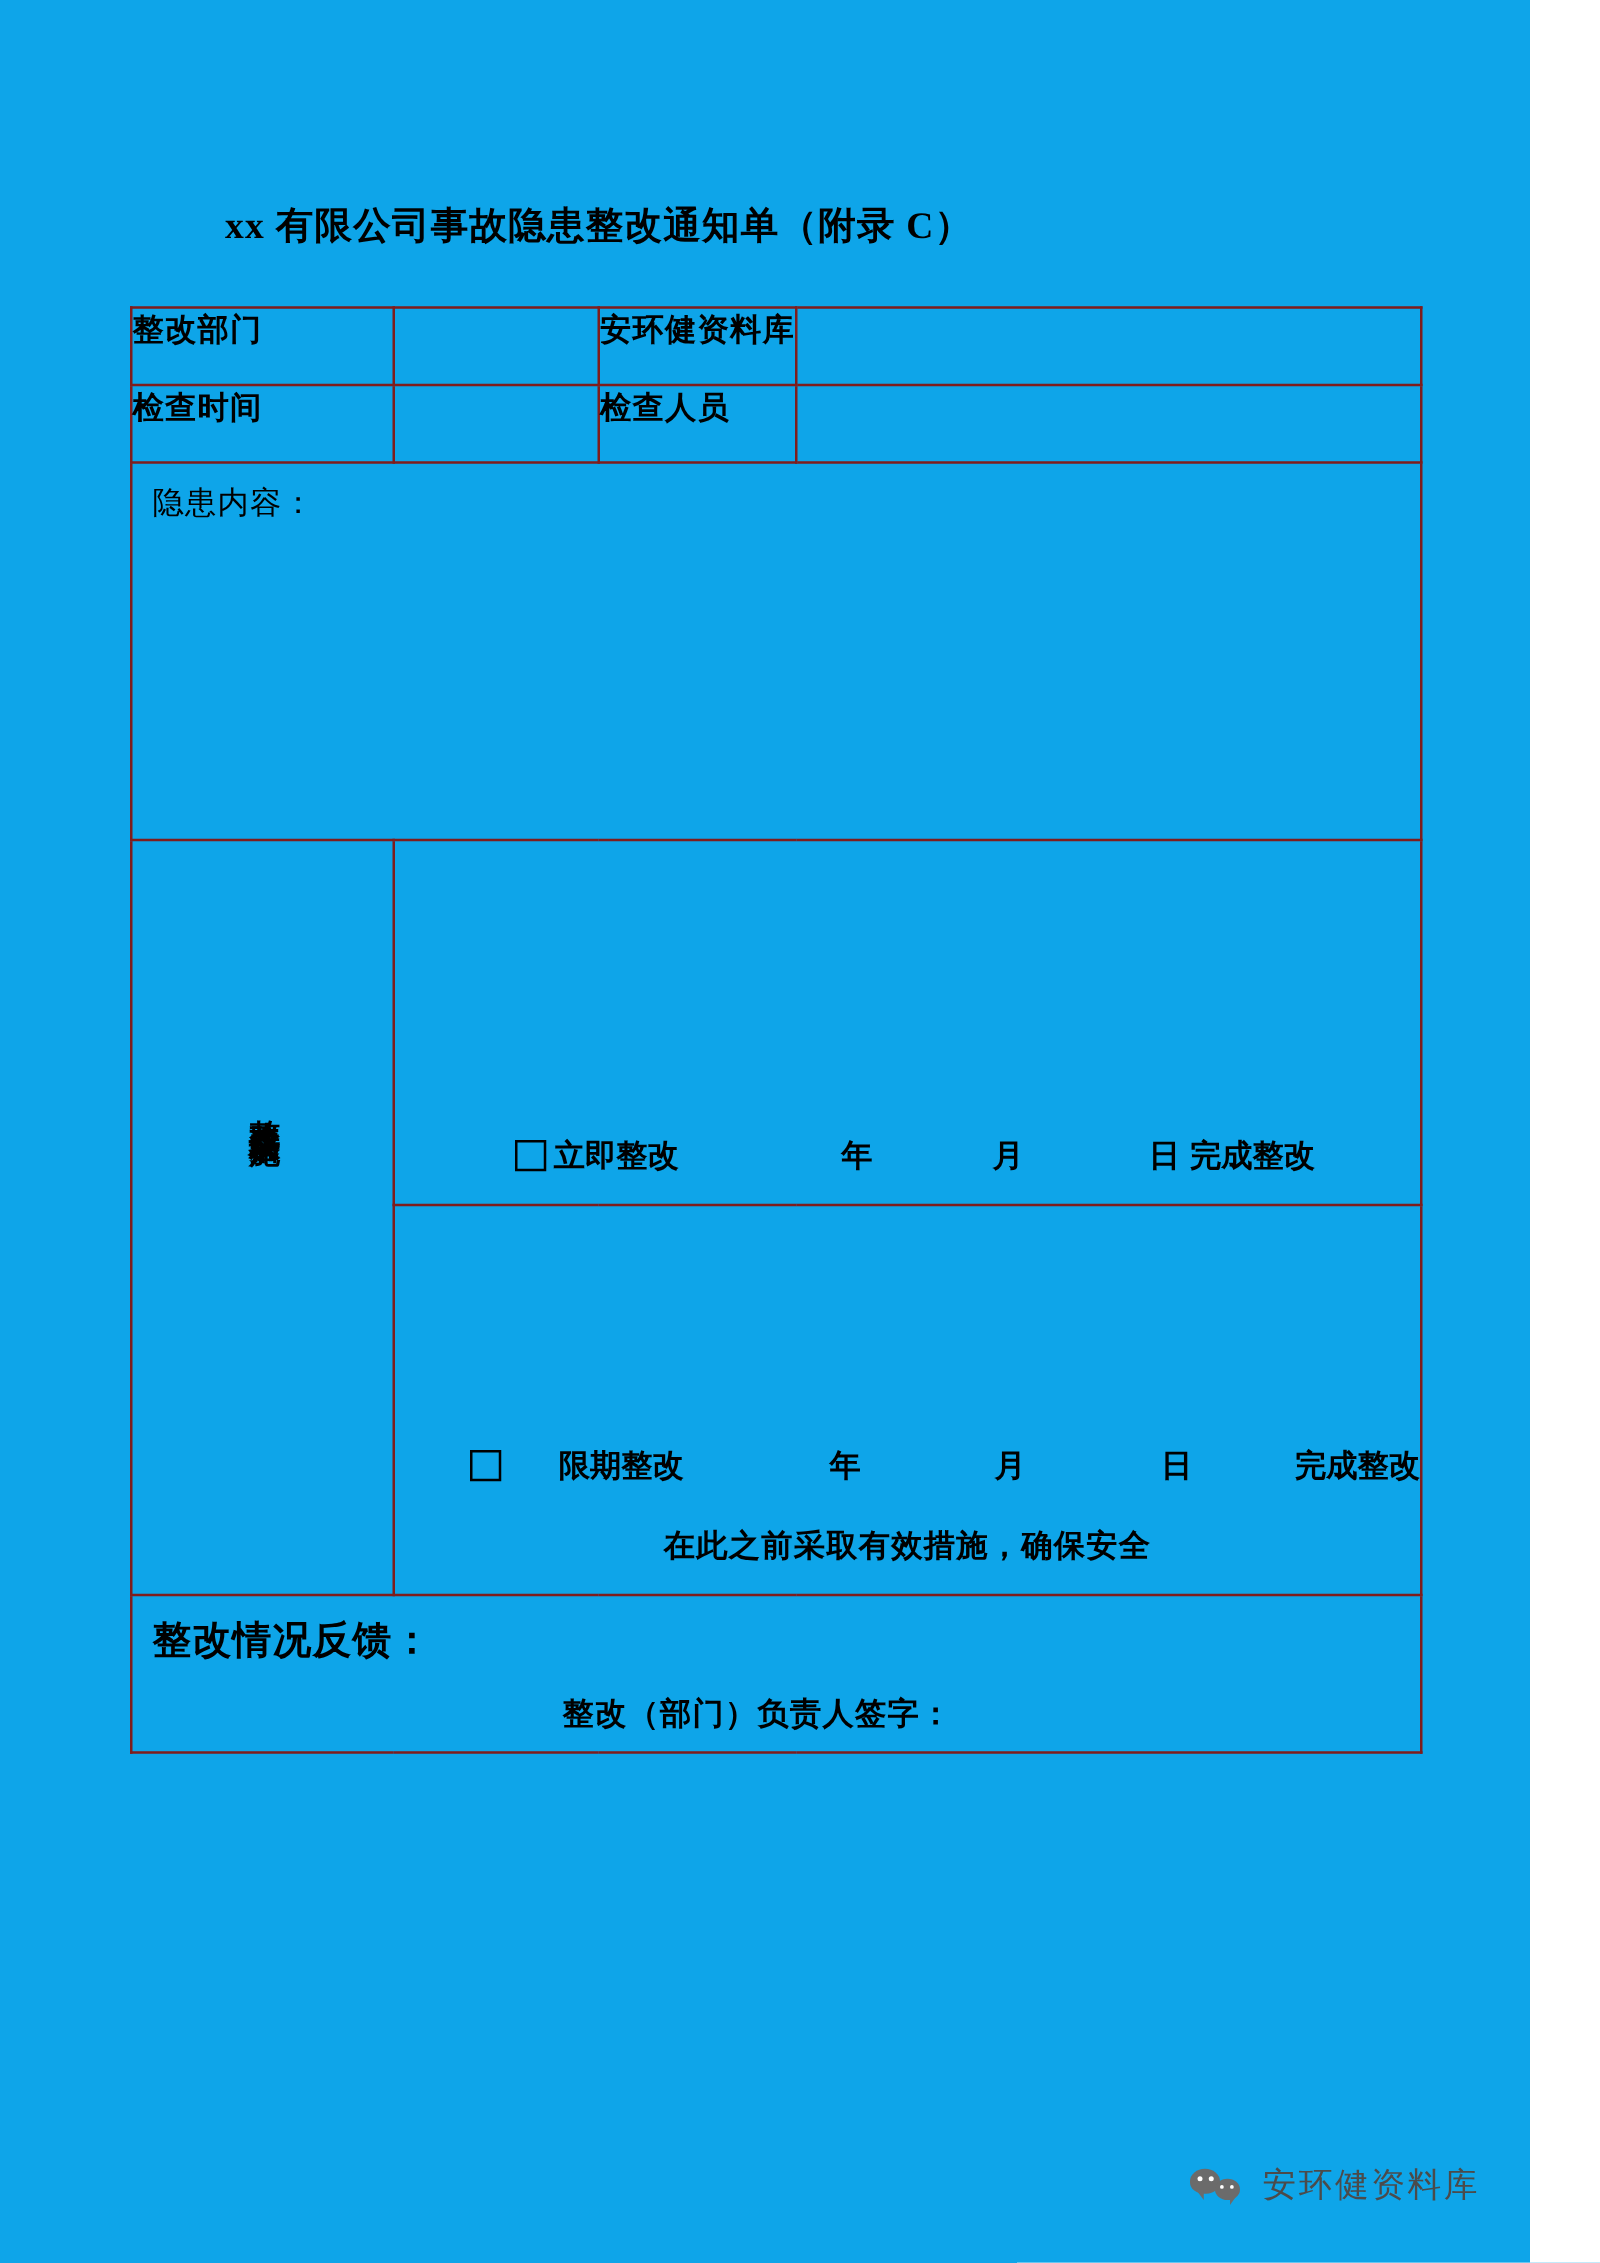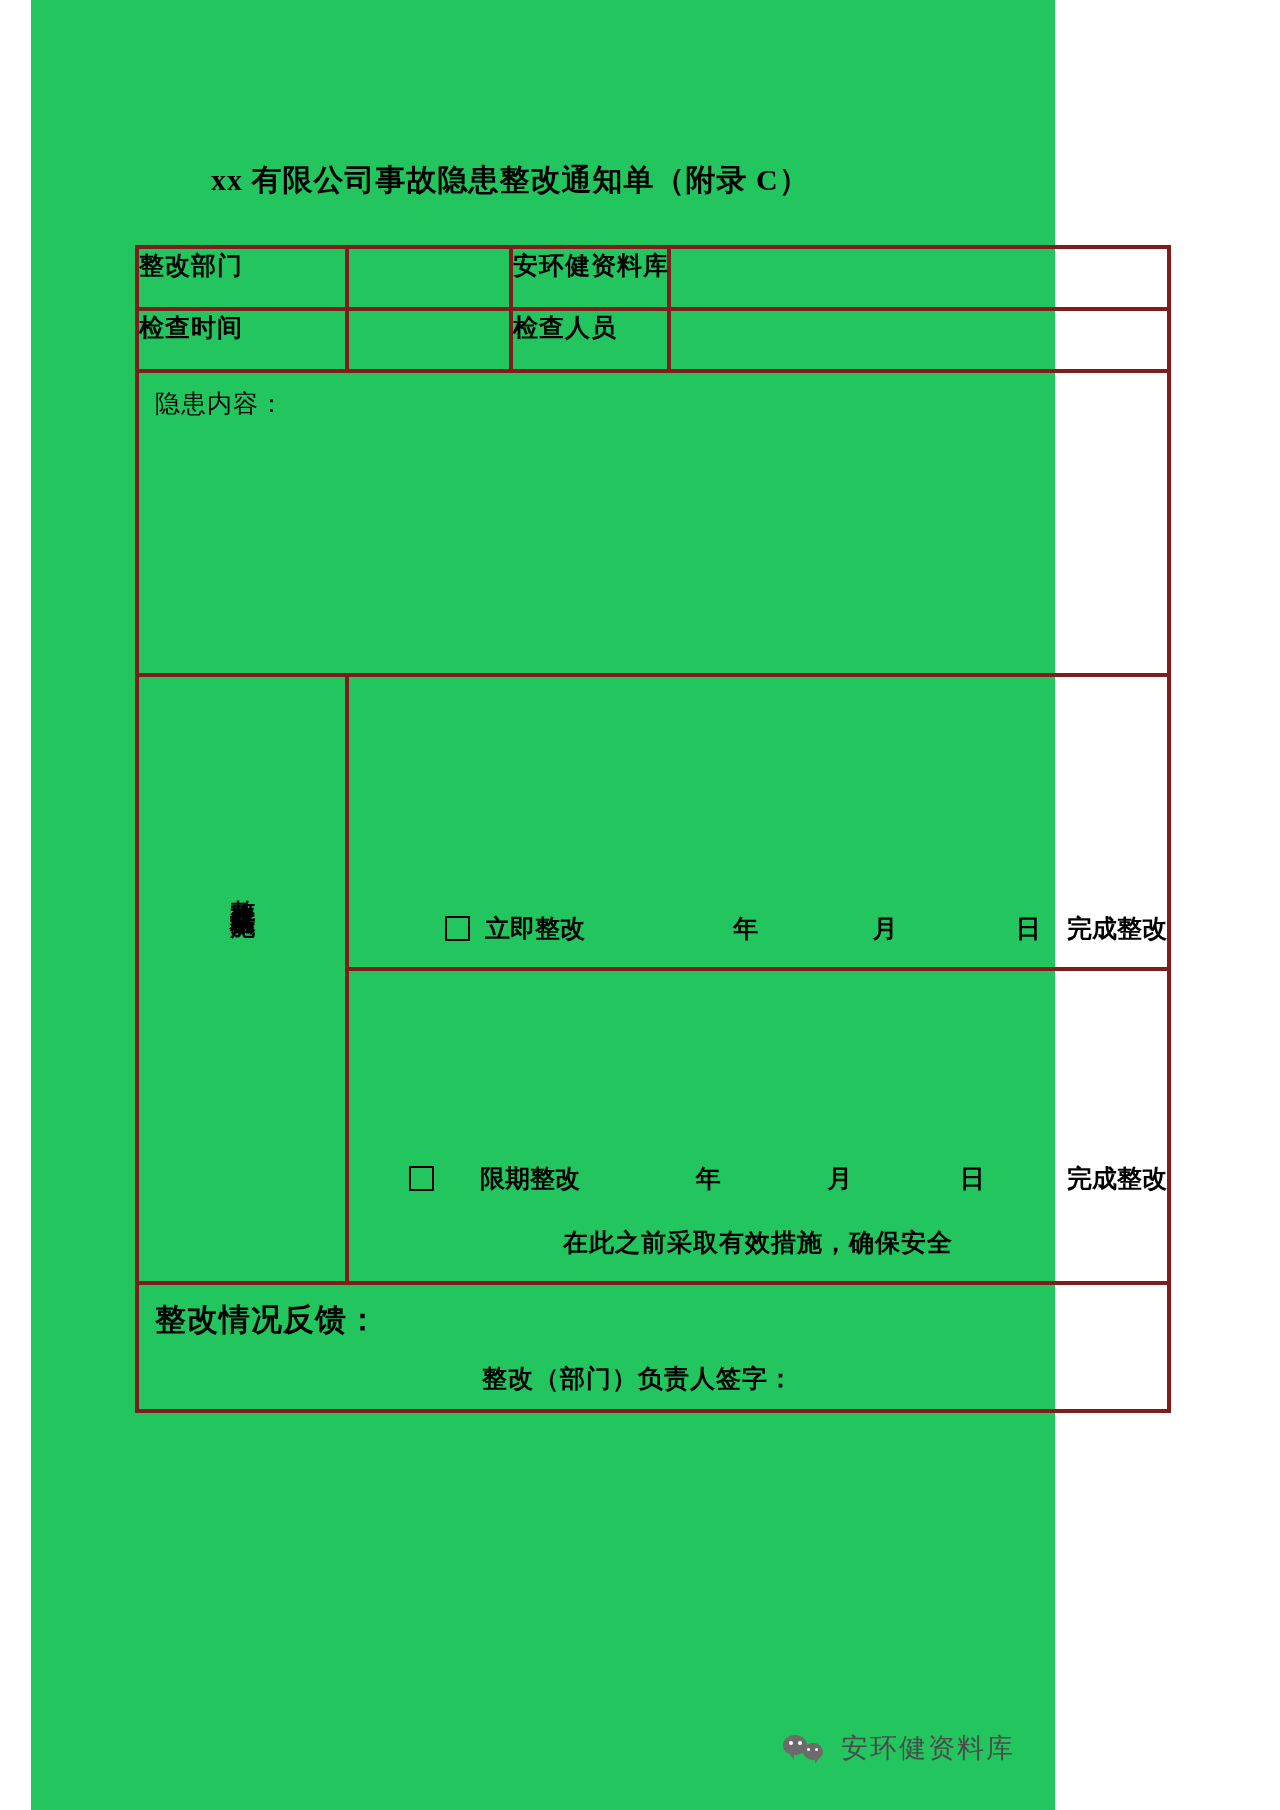--- a/index.html
+++ b/index.html
@@ -13,24 +13,23 @@
     position: relative;
     font-family: "Liberation Sans", sans-serif;
     color: #000000;
     overflow: hidden;
   }
 
   .page {
     position: absolute;
     left: 0;
     top: 0;
-    width: 1024px;
+    width: 1224px;
     height: 1810px;
-    background: #22c55e;
-    margin-left: 31px;
+    background: #0ea5e9;
   }
 
   .doc-title {
     position: absolute;
     left: 180px;
     top: 160px;
     font-family: "Liberation Serif", serif;
     font-weight: bold;
     font-size: 30px;
     letter-spacing: 1px;
@@ -41,21 +40,21 @@
   .form-table {
     position: absolute;
     left: 104px;
     top: 245px;
     width: 1032px;
     border-collapse: collapse;
     table-layout: fixed;
     font-family: "Liberation Serif", serif;
   }
   .form-table td {
-    border: 4px solid #7f1d1d;
+    border: 2px solid #7f1d1d;
     vertical-align: top;
     padding: 0;
   }
 
   .cell-label {
     font-size: 25px;
     font-weight: bold;
     padding: 14px 0 14px 16px;
     letter-spacing: 1px;
     white-space: nowrap;
@@ -251,21 +250,21 @@
         <td class="content-cell" colspan="4">
           <div class="lbl">隐患内容：</div>
         </td>
       </tr>
       <tr>
         <td class="vert-cell" rowspan="2">
           <span class="vert-text">整改建议及措施</span>
         </td>
         <td class="measure-cell" colspan="3" style="height:290px;">
           <div class="measure-inner">
-            <div class="chk-line" style="bottom:22px; padding-left:96px;justify-content:space-between;">
+            <div class="chk-line" style="bottom:22px; padding-left:96px;">
               <span class="chkbox"></span>
               <span>立即整改</span>
               <span class="gap-y"></span>
               <span>年</span>
               <span class="gap-m"></span>
               <span>月</span>
               <span class="gap-d"></span>
               <span>日</span>
               <span class="sp"></span>
               <span>完成整改</span>

